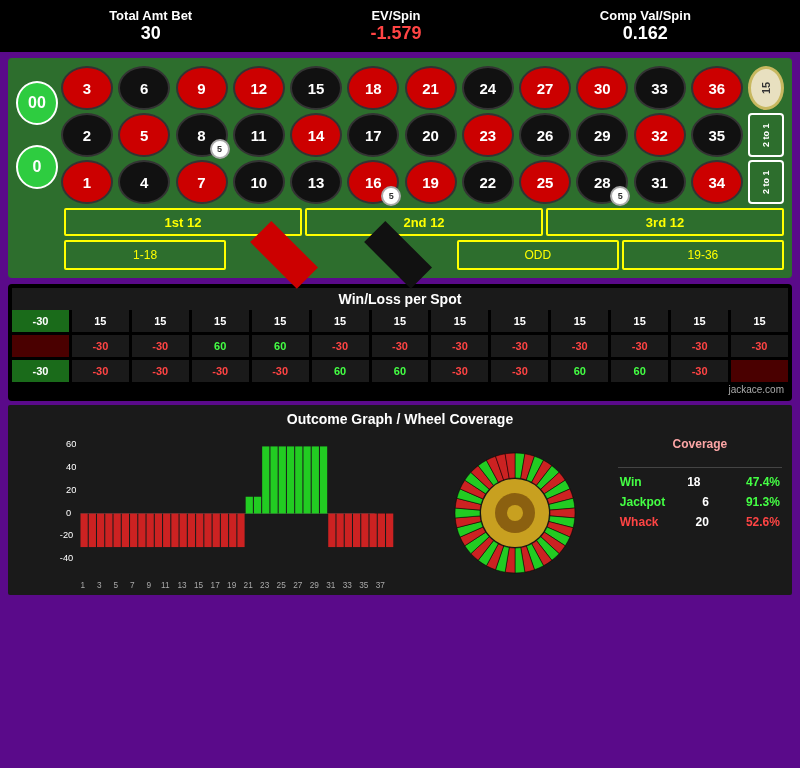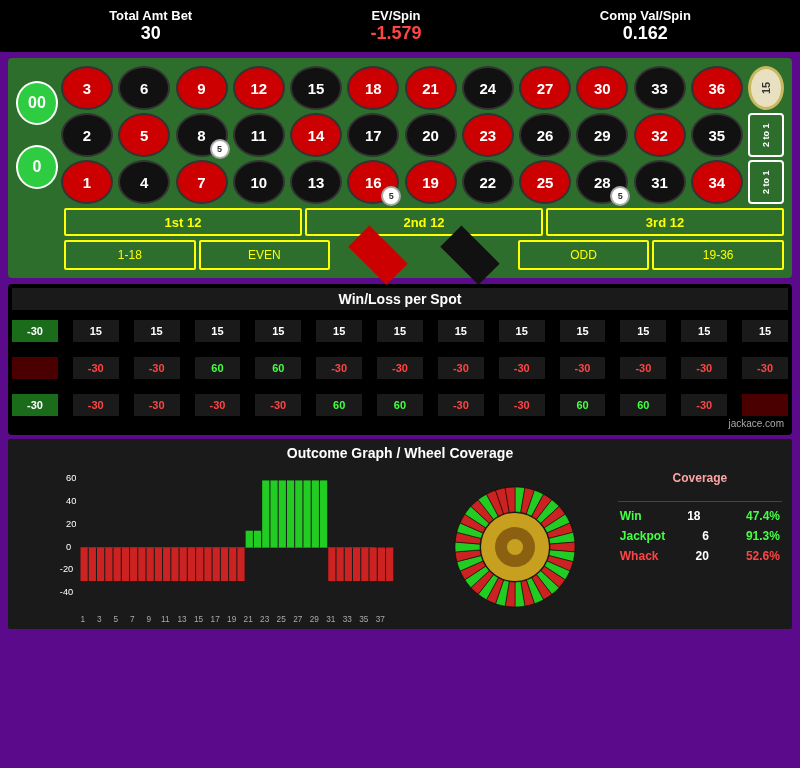--- a/index.html
+++ b/index.html
@@ -213,22 +213,22 @@
       text-align: center;
       color: #fff;
       font-size: 14px;
       font-weight: bold;
       padding: 3px;
       background: #1a1a1a;
     }
     .wl-grid {
       display: grid;
       grid-template-columns: repeat(13, 1fr);
-      gap: 15px;
-      margin-top: 10px;
+      gap: 3px;
+      margin-top: 0;
     }
     .wl-cell {
       height: 22px;
       display: flex;
       align-items: center;
       justify-content: center;
       font-size: 11px;
       font-weight: bold;
     }
     .wl-cell.green-bg { background: #1a6b1a; color: #fff; }
@@ -389,21 +389,20 @@
   </div>
 
   <div class="dozen-row">
     <div class="dozen-cell">1st 12</div>
     <div class="dozen-cell">2nd 12</div>
     <div class="dozen-cell">3rd 12</div>
   </div>
 
   <div class="outside-row">
     <div class="outside-cell">1-18</div>
-    <div class="outside-cell">EVEN</div>
     <div style="flex:0.7;display:flex;align-items:center;justify-content:center;">
       <div class="diamond-red"></div>
     </div>
     <div style="flex:0.7;display:flex;align-items:center;justify-content:center;">
       <div class="diamond-black"></div>
     </div>
     <div class="outside-cell">ODD</div>
     <div class="outside-cell">19-36</div>
   </div>
 </div>

